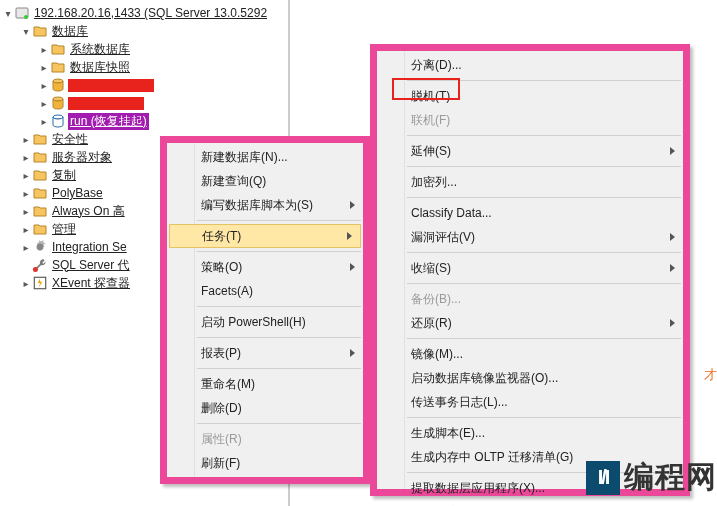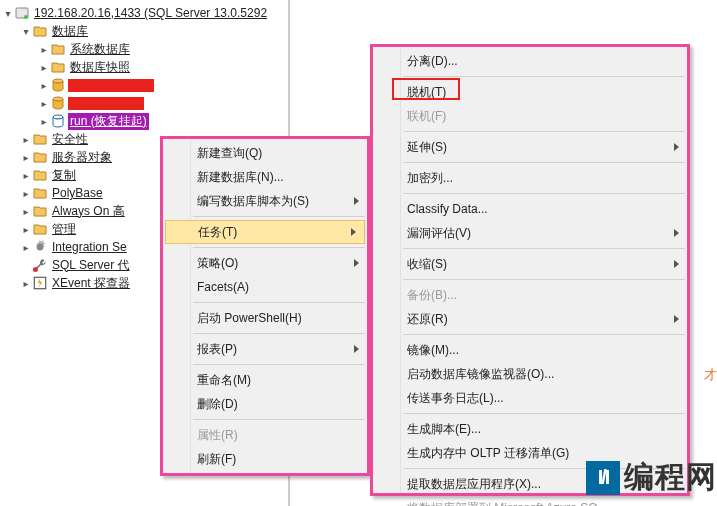--- a/index.html
+++ b/index.html
@@ -12,33 +12,33 @@
 .tree-row .label { color: #222; padding: 0 2px; text-decoration: underline; }
 .tree-row.selected .label { background: #a21caf; color: #fff; }
 .tree-row.selected .icon svg .cyl-body { fill: #fff; }
 .folder svg { width: 14px; height: 12px; }
 .db svg { width: 12px; height: 14px; }
 .server svg { width: 14px; height: 14px; }
 .redbar { background: #e8231e; height: 13px; }
 .redbar.a { width: 86px; }
 .redbar.b { width: 76px; }
 
-.menu { position: absolute; background: #f0f0f0; border: 3px solid #ec4899; box-shadow: 3px 3px 3px rgba(0,0,0,.25); }
+.menu { position: absolute; background: #f0f0f0; border: 7px solid #ec4899; box-shadow: 3px 3px 3px rgba(0,0,0,.25); }
 .menu .gutter { position: absolute; left: 0; top: 0; bottom: 0; width: 28px; background: #f0f0f0; border-right: 1px solid #e0e0e0; }
 .menu .items { position: relative; padding: 2px 0; }
 .menu-item { height: 24px; display: flex; align-items: center; padding-left: 34px; padding-right: 20px; color: #222; position: relative; }
 .menu-item.disabled { color: #9a9a9a; }
 .menu-item.hl { background: #ffe8a6; border: 1px solid #e5c365; margin: 0 2px; padding-left: 32px; }
 .menu-item.hassub::after { content: ""; position: absolute; right: 8px; top: 50%; transform: translateY(-50%); border-left: 5px solid #555; border-top: 4px solid transparent; border-bottom: 4px solid transparent; }
 .menu-sep { height: 1px; background: #d0d0d0; margin: 3px 2px 3px 30px; }
 
 .redbox { position: absolute; border: 2px solid #e8231e; pointer-events: none; }
 
 .logo { position: absolute; right: 0; bottom: 8px; display: flex; align-items: center; }
-.logo-sq { width: 34px; height: 34px; background: #0369a1; color: #fff; font-size: 20px; font-weight: bold; display: flex; align-items: center; justify-content: center; letter-spacing: -2px; }
+.logo-sq { width: 34px; height: 34px; background: #0c4a6e; color: #fff; font-size: 20px; font-weight: bold; display: flex; align-items: center; justify-content: center; letter-spacing: -2px; }
 .logo-txt { font-size: 30px; font-weight: 600; color: #333; margin-left: 4px; letter-spacing: 1px; }
 .orange-frag { position: absolute; right: 0; top: 366px; color: #ec6a1a; font-size: 13px; }
 
 
 .svg-server .box { fill: #e8e8e8; stroke: #888; }
 .svg-server .led { fill: #3c3; }
 .svg-folder .f { fill: #f7c55f; stroke: #b4842a; }
 .svg-db .top { fill: #f7c55f; stroke: #b4842a; }
 .svg-db .body { fill: #f2b33a; stroke: #b4842a; }
 .svg-db.blue .top { fill: #8fc7ff; stroke: #2b6aa8; }
@@ -215,24 +215,24 @@
         </svg>
       </span>
     <span class="label">XEvent 探查器</span>
   </div>
 </div>
 
 <div class="menu" style="left:160px; top:136px; width:210px;">
   <div class="gutter"></div>
   <div class="items">
     <div class="menu-item">
+        <span>新建数据库(N)...</span>
+      </div>
+    <div class="menu-item">
         <span>新建查询(Q)</span>
-      </div>
-    <div class="menu-item">
-        <span>新建数据库(N)...</span>
       </div>
     <div class="menu-item hassub">
         <span>编写数据库脚本为(S)</span>
       </div>
     <div class="menu-sep"></div>
     <div class="menu-item hassub hl">
         <span>任务(T)</span>
       </div>
     <div class="menu-sep"></div>
     <div class="menu-item hassub">

